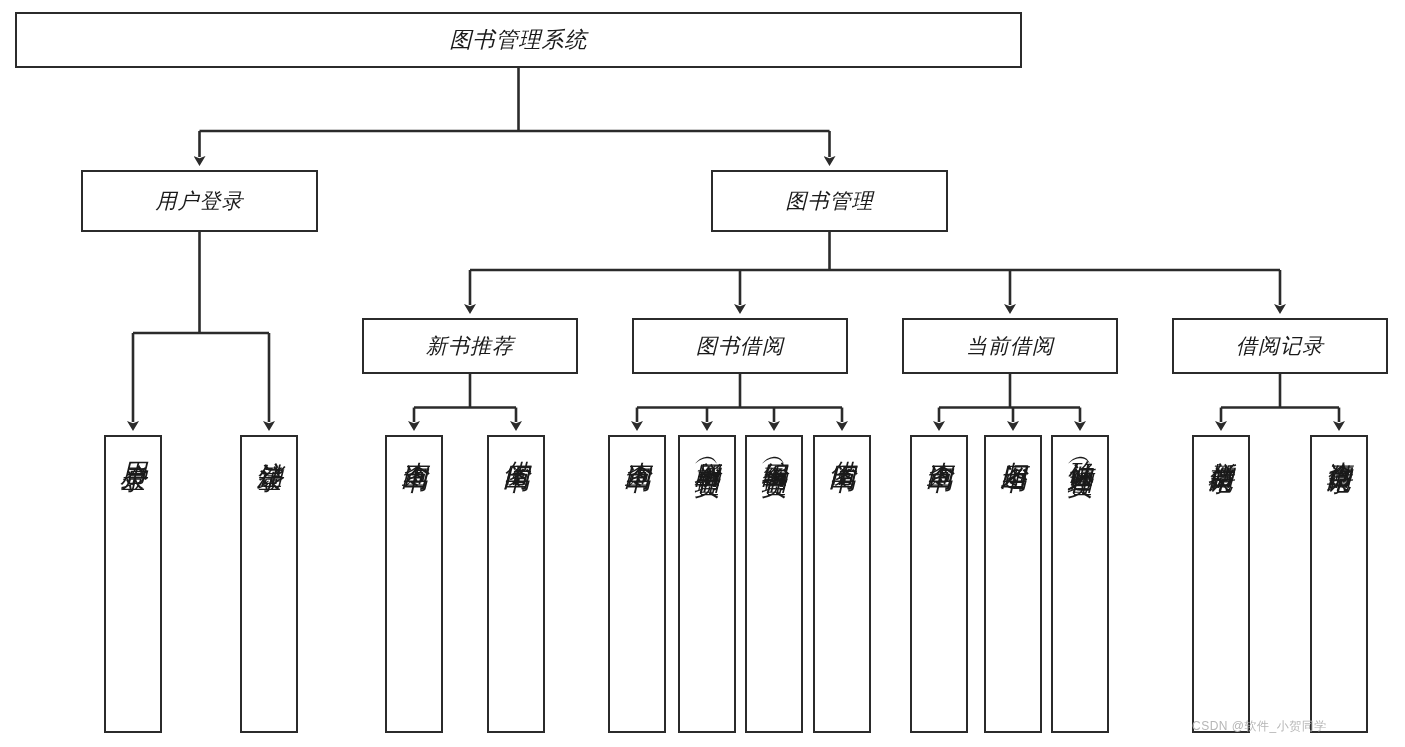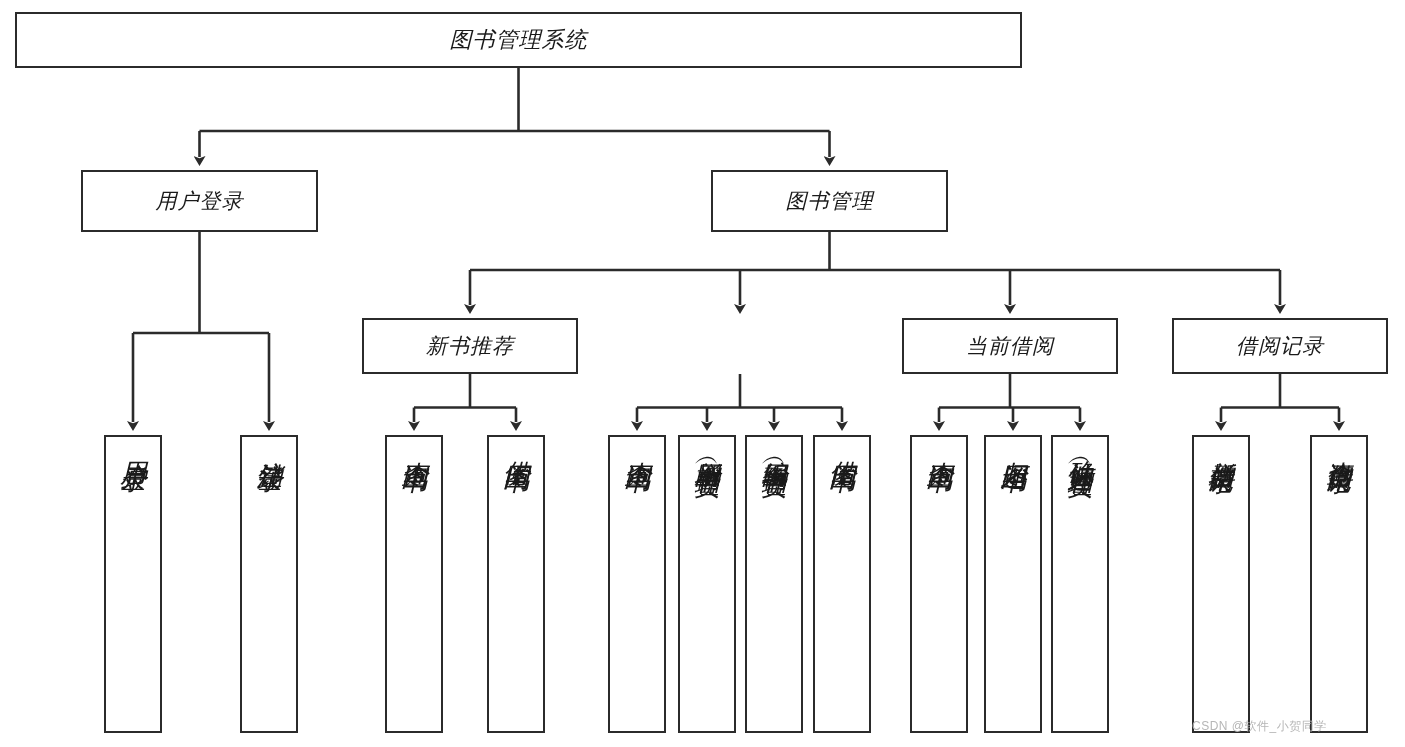--- a/index.html
+++ b/index.html
@@ -131,20 +131,23 @@
   <div class="node horiz" style="left: 81px; top: 170px; width: 237px; height: 62px;">
     <span class="label">用户登录</span>
   </div>
   <div class="node horiz" style="left: 711px; top: 170px; width: 237px; height: 62px;">
     <span class="label">图书管理</span>
   </div>
 
   <div class="node horiz" style="left: 362px; top: 318px; width: 216px; height: 56px;">
     <span class="label">新书推荐</span>
   </div>
+  <div class="node horiz" style="left: 632px; top: 318px; width: 216px; height: 56px;">
+    <span class="label">图书借阅</span>
+  </div>
   <div class="node horiz" style="left: 902px; top: 318px; width: 216px; height: 56px; justify-content: center;">
     <span class="label">当前借阅</span>
   </div>
   <div class="node horiz" style="left: 1172px; top: 318px; width: 216px; height: 56px; align-items: center;">
     <span class="label">借阅记录</span>
   </div>
 
   <div class="node vert" style="left: 104px; top: 435px; width: 58px; height: 298px;">
     <span class="label">用户登录</span>
   </div>

